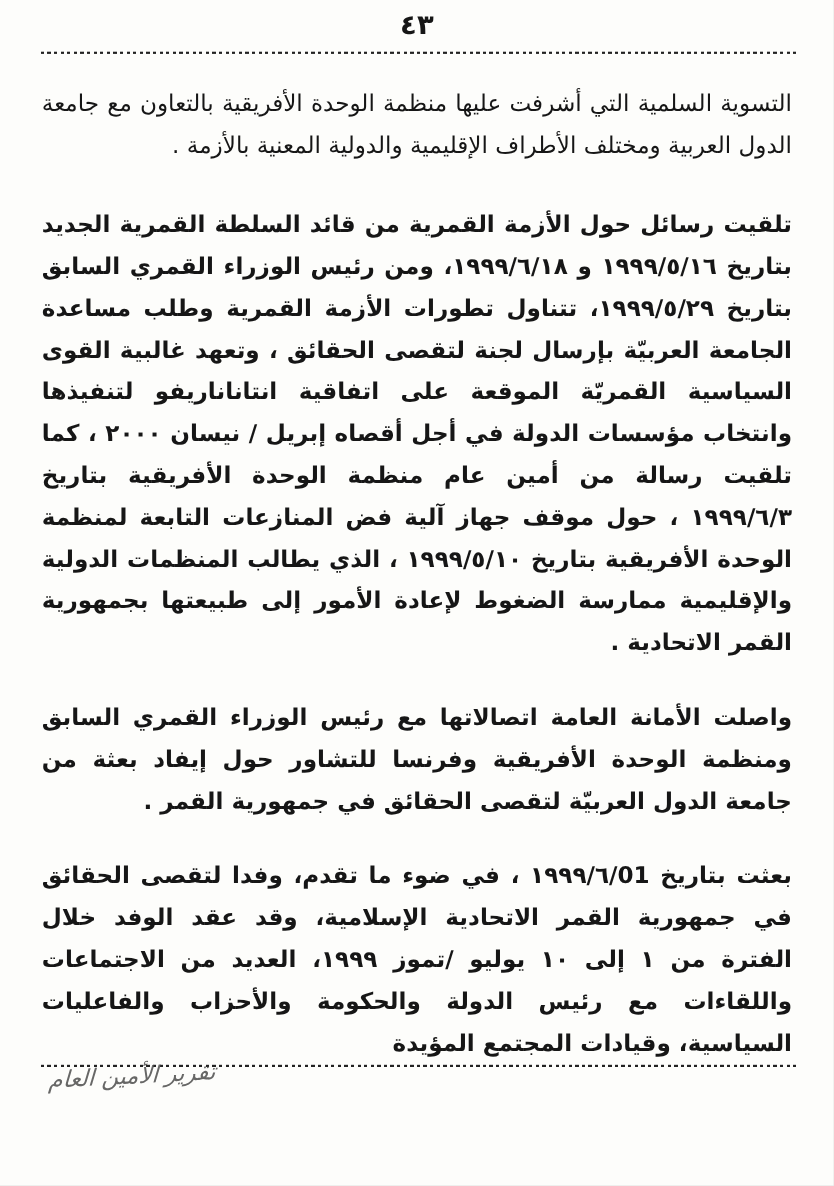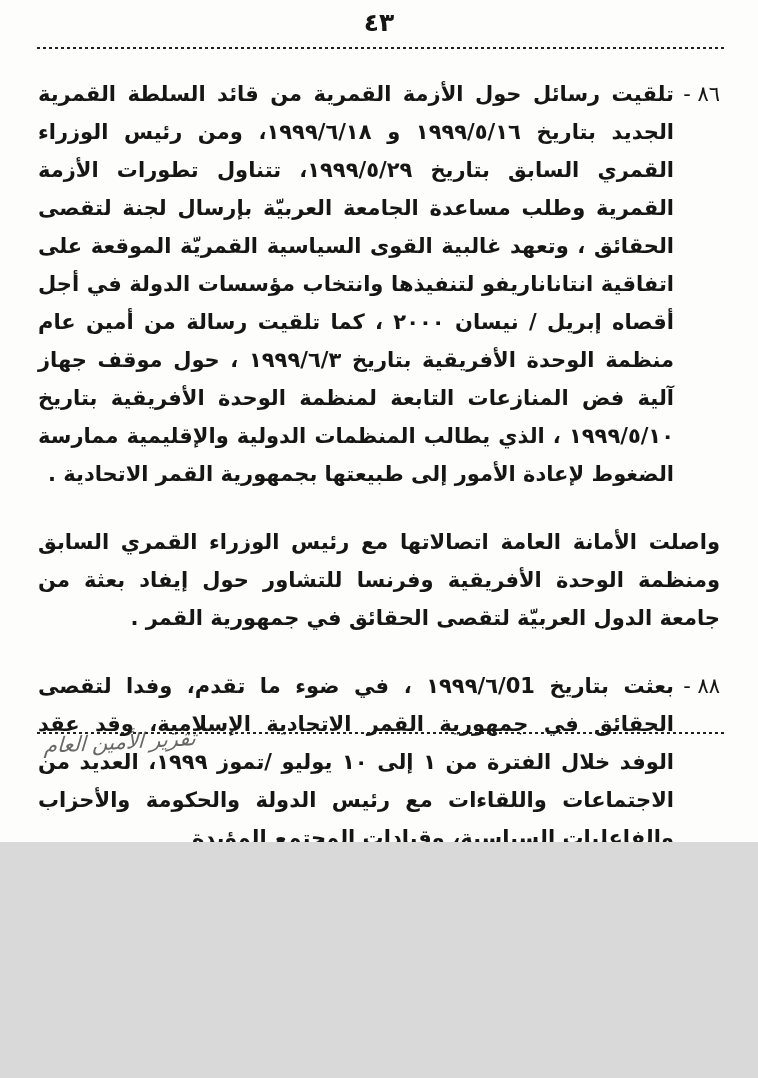--- a/index.html
+++ b/index.html
@@ -2,21 +2,21 @@
 <html lang="ar"><head>
 <meta charset="utf-8">
 <style>
   * { margin: 0; padding: 0; box-sizing: border-box; }
   html, body { background: #d9d9d9; }
   body { font-family: "DejaVu Sans", sans-serif; }
 
   .page {
     position: relative;
     width: 758px;
-    height: 842px;
+    height: 1078px;
     margin: 0 auto;
     background: #fdfdfb;
     color: #161616;
     direction: rtl;
     overflow: hidden;
   }
 
   .page-number {
     text-align: center;
     padding-top: 8px;
@@ -86,32 +86,31 @@
 <body>
 
 <div class="page">
 
   <div class="page-number">٤٣</div>
 
   <div class="rule rule-top"></div>
 
   <div class="doc-body">
 
+    <p class="para intro">التسوية السلمية التي أشرفت عليها منظمة الوحدة الأفريقية بالتعاون مع جامعة الدول العربية ومختلف الأطراف الإقليمية والدولية المعنية بالأزمة .</p>
 
     <div class="item">
-      <span class="marker">٨٦ -</span>
       <p class="para">تلقيت رسائل حول الأزمة القمرية من قائد السلطة القمرية الجديد بتاريخ ١٩٩٩/٥/١٦ و ١٩٩٩/٦/١٨، ومن رئيس الوزراء القمري السابق بتاريخ ١٩٩٩/٥/٢٩، تتناول تطورات الأزمة القمرية وطلب مساعدة الجامعة العربيّة بإرسال لجنة لتقصى الحقائق ، وتعهد غالبية القوى السياسية القمريّة الموقعة على اتفاقية انتاناناريفو لتنفيذها وانتخاب مؤسسات الدولة في أجل أقصاه إبريل / نيسان ٢٠٠٠ ، كما تلقيت رسالة من أمين عام منظمة الوحدة الأفريقية بتاريخ ١٩٩٩/٦/٣ ، حول موقف جهاز آلية فض المنازعات التابعة لمنظمة الوحدة الأفريقية بتاريخ ١٩٩٩/٥/١٠ ، الذي يطالب المنظمات الدولية والإقليمية ممارسة الضغوط لإعادة الأمور إلى طبيعتها بجمهورية القمر الاتحادية .</p>
     </div>
 
     <div class="item">
       <p class="para">واصلت الأمانة العامة اتصالاتها مع رئيس الوزراء القمري السابق ومنظمة الوحدة الأفريقية وفرنسا للتشاور حول إيفاد بعثة من جامعة الدول العربيّة لتقصى الحقائق في جمهورية القمر .</p>
     </div>
 
     <div class="item">
-      <span class="marker">٨٨ -</span>
       <p class="para">بعثت بتاريخ ١٩٩٩/٦/01 ، في ضوء ما تقدم، وفدا لتقصى الحقائق في جمهورية القمر الاتحادية الإسلامية، وقد عقد الوفد خلال الفترة من ١ إلى ١٠ يوليو /تموز ١٩٩٩،  العديد من الاجتماعات واللقاءات مع رئيس الدولة والحكومة والأحزاب والفاعليات السياسية، وقيادات المجتمع المؤيدة</p>
     </div>
 
   </div>
 
   <div class="footer">
     <div class="rule rule-bottom"></div>
     <div class="signature">تقرير الأمين العام</div>
   </div>
 

